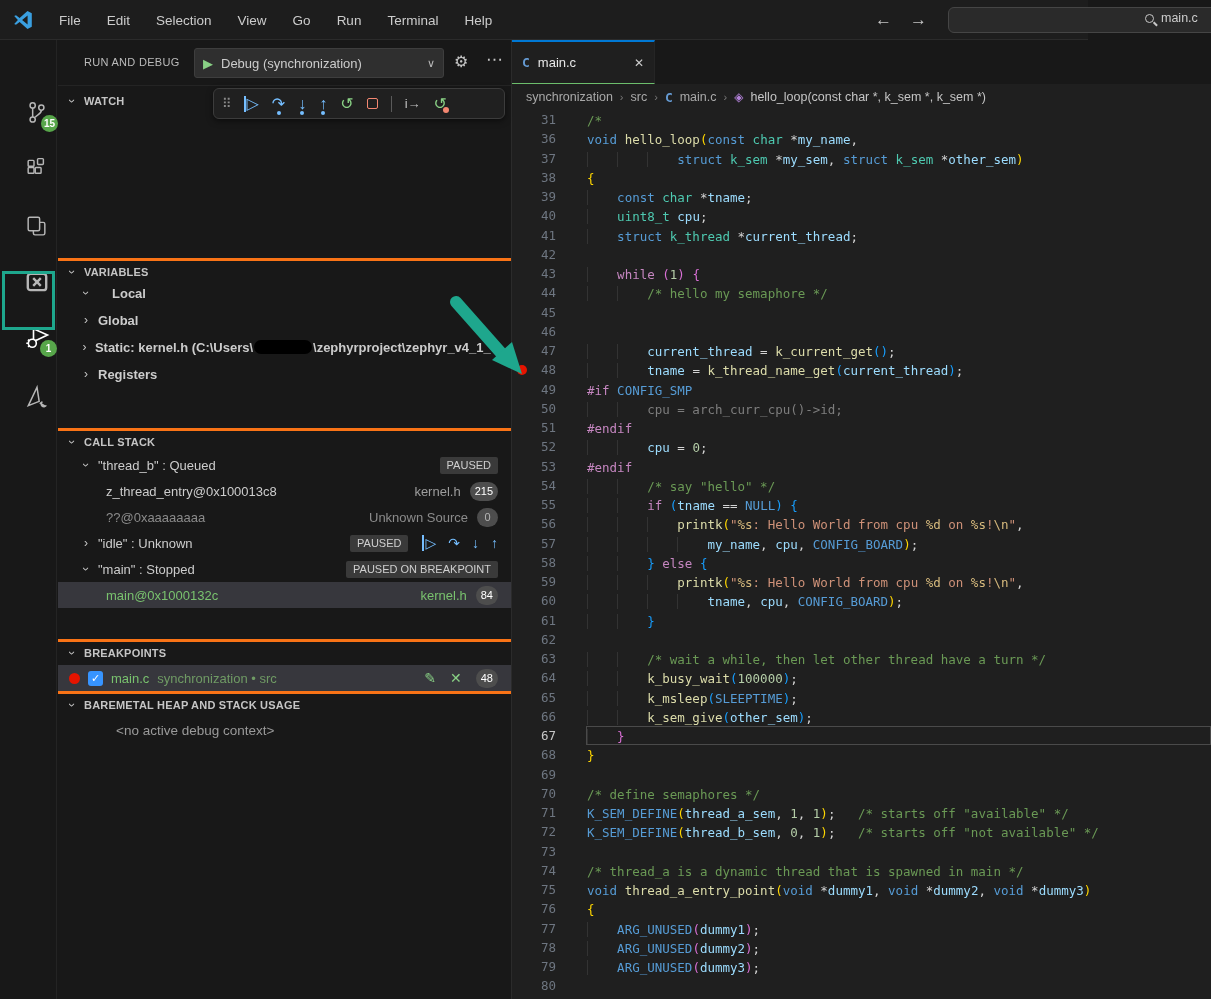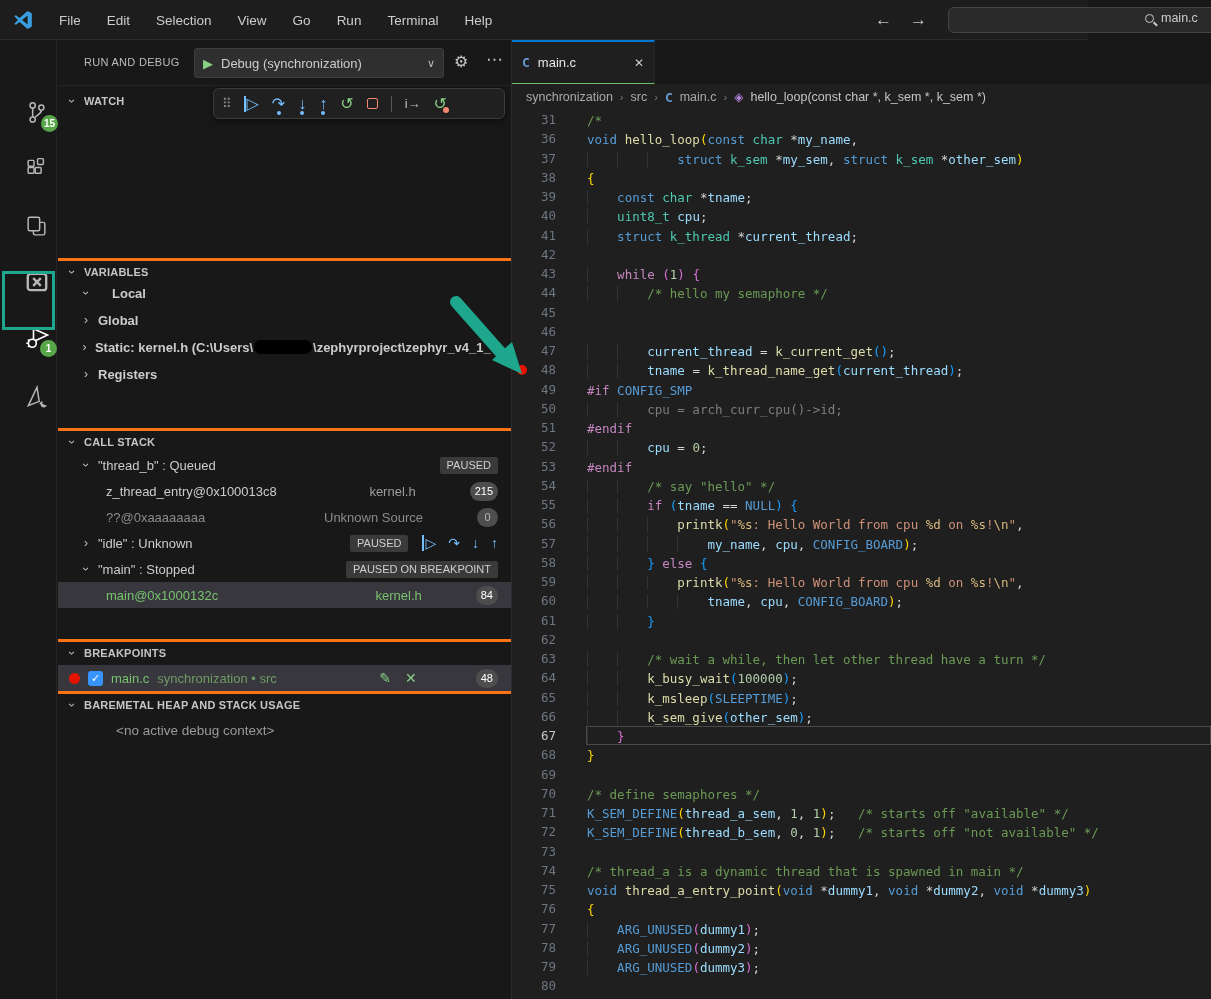--- a/index.html
+++ b/index.html
@@ -48,21 +48,21 @@
   .chev { color:#c5c5c5; font-size:12px; font-weight:normal; }
   .chev.open { display:inline-block; transform:rotate(90deg); }
   .sec-hdr .lbl { margin-left:4px; }
   .sec-hdr { padding-left:6px; }
 
   .row { position:absolute; left:0; width:100%; height:26px; display:flex; align-items:center;
     padding-right:13px; font-size:13px; color:#cccccc; white-space:nowrap; }
   .row .name { font-weight:bold; }
   .badge-pill { background:#3a3a3a; color:#cfcfcf; font-size:11px; padding:2.5px 7px; border-radius:2px; }
   .badge-num { background:#4d4d4d; color:#ffffff; font-size:11px; min-width:21px; height:19px; border-radius:10px;
-    display:inline-flex; align-items:center; justify-content:center; padding:0 5px;margin-left:45px; }
+    display:inline-flex; align-items:center; justify-content:center; padding:0 5px; }
   .filegray { color:#9d9d9d; }
   .dimtxt { color:#8b8b8b; }
   .green { color:#79c26e; }
   .mr-auto { margin-left:auto; }
   .selrow { background:#37373d; }
   .csicons { display:flex; gap:12px; color:#75beff; font-size:14px; margin-left:14px; }
   .redact { display:inline-block; width:72px; height:14px; background:#000; border-radius:7px; vertical-align:middle; margin:0 1px; }
   .bp-dot-side { width:11px; height:11px; border-radius:50%; background:#e51400; display:inline-block; }
   .cbx { width:15px; height:15px; background:#3794ff; border-radius:3px; color:#fff; font-size:11px;
     display:inline-flex; align-items:center; justify-content:center; }

